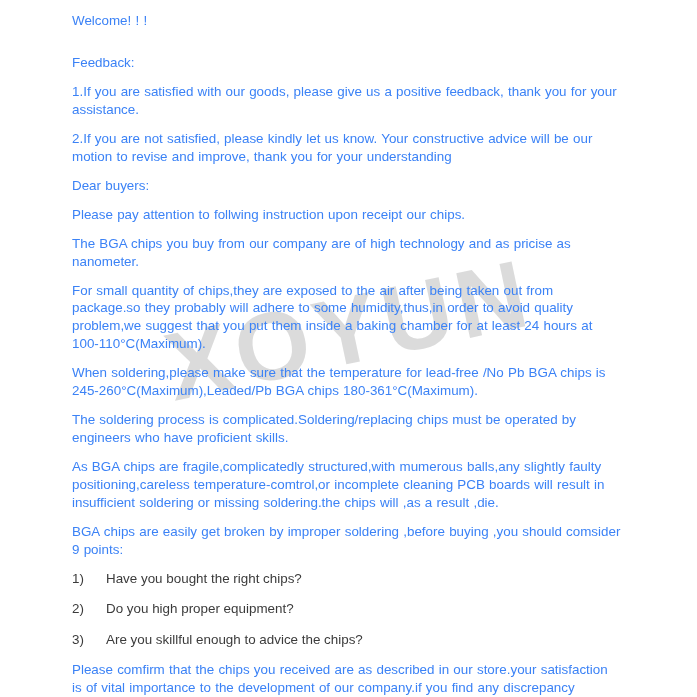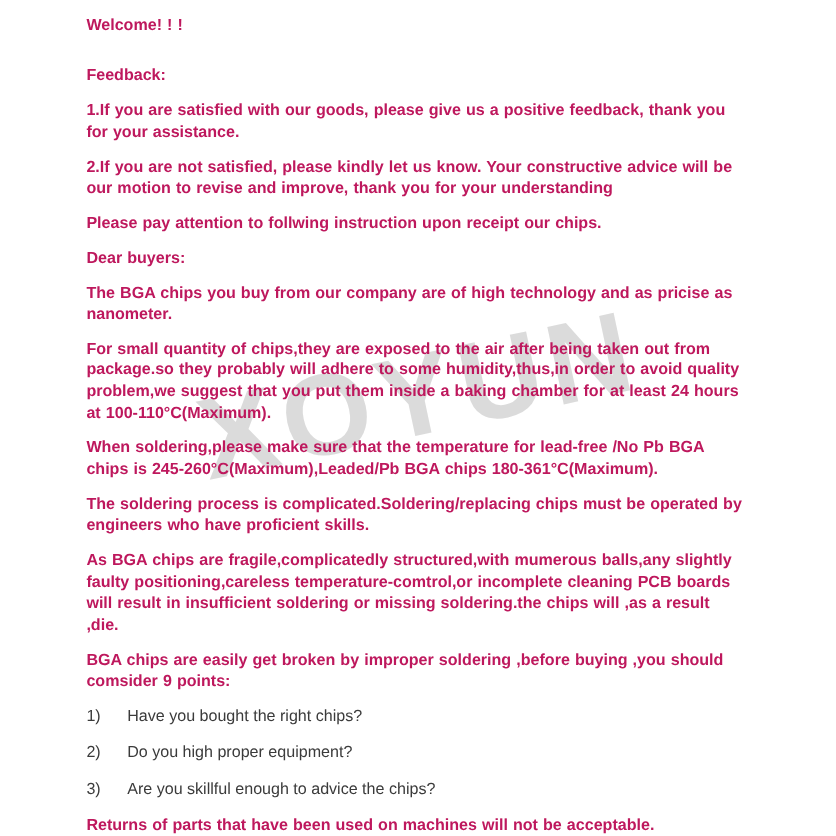--- a/index.html
+++ b/index.html
@@ -19,23 +19,22 @@
     color: #3b3b3b;
   }
   .content {
     position: relative;
     z-index: 2;
   }
   p.para {
     font-size: 13.4px;
     line-height: 1.34;
     margin-bottom: 11px;
-    color: #be185d;
+    color: #3b82f6;
     word-spacing: 0.5px;
-    font-weight: bold;
   }
   p.welcome {
     margin-bottom: 24px;
   }
   .list {
     margin: 2px 0 4px 0;
   }
   .list-item {
     display: flex;
     font-size: 13.4px;
@@ -68,22 +67,22 @@
 
 <div class="page">
 
   <div class="watermark">XOYUN</div>
 
   <div class="content">
     <p class="para welcome">Welcome! ! !</p>
     <p class="para">Feedback:</p>
     <p class="para">1.If you are satisfied with our goods, please give us a positive feedback, thank you for your assistance.</p>
     <p class="para">2.If you are not satisfied, please kindly let us know. Your constructive advice will be our motion to revise and improve, thank you for your understanding</p>
+    <p class="para">Dear buyers:</p>
     <p class="para">Please pay attention to follwing instruction upon receipt our chips.</p>
-    <p class="para">Dear buyers:</p>
     <p class="para">The BGA chips you buy from our company are of  high technology and as pricise as nanometer.</p>
     <p class="para">For small quantity of chips,they are exposed to the air after being taken out from package.so they probably will adhere to some humidity,thus,in order to avoid quality problem,we suggest that you put them inside a baking chamber for at least 24 hours at 100-110°C(Maximum).</p>
     <p class="para">When soldering,please make sure that the temperature for lead-free /No Pb BGA chips is 245-260°C(Maximum),Leaded/Pb BGA chips 180-361°C(Maximum).</p>
     <p class="para">The soldering process is complicated.Soldering/replacing chips must be operated by engineers who have proficient skills.</p>
     <p class="para">As BGA chips are fragile,complicatedly structured,with mumerous balls,any slightly faulty positioning,careless temperature-comtrol,or incomplete cleaning PCB boards will result in insufficient soldering or missing soldering.the chips will ,as a result ,die.</p>
     <p class="para">BGA chips are easily get broken by improper soldering ,before buying ,you should comsider 9 points:</p>
 
     <div class="list">
       <div class="list-item">
         <span class="num">1)</span>
@@ -92,17 +91,16 @@
       <div class="list-item">
         <span class="num">2)</span>
         <span class="txt">Do you high proper equipment?</span>
       </div>
       <div class="list-item">
         <span class="num">3)</span>
         <span class="txt">Are you skillful enough to advice the chips?</span>
       </div>
     </div>
 
-    <p class="para">Returns of parts that have been used on machines will not be acceptable.</p>
     <p class="para">Please comfirm that the chips you received are as described in our store.your satisfaction is of vital importance to the development of our company.if you find any discrepancy ,please be free to contact us without hesitation,for immediate solution.</p>
   </div>
 
 </div>
 
 </body></html>

